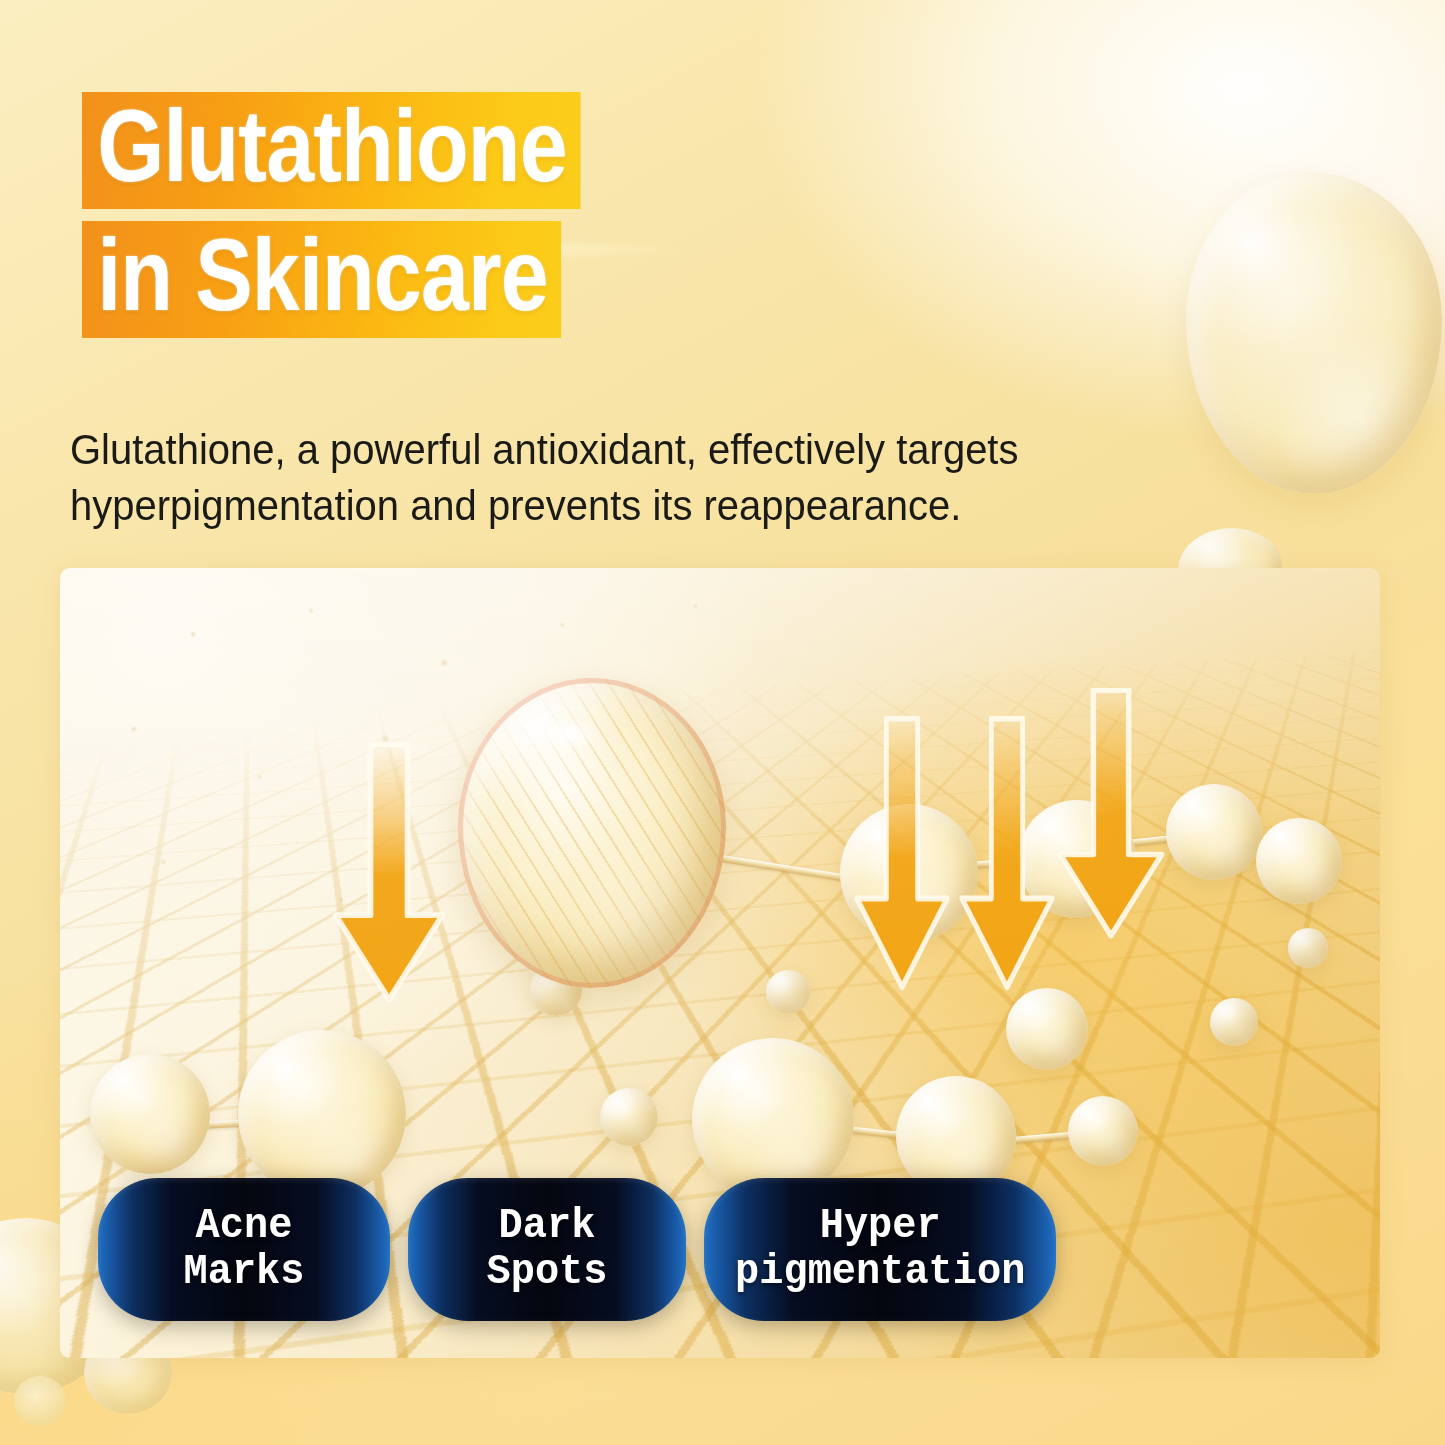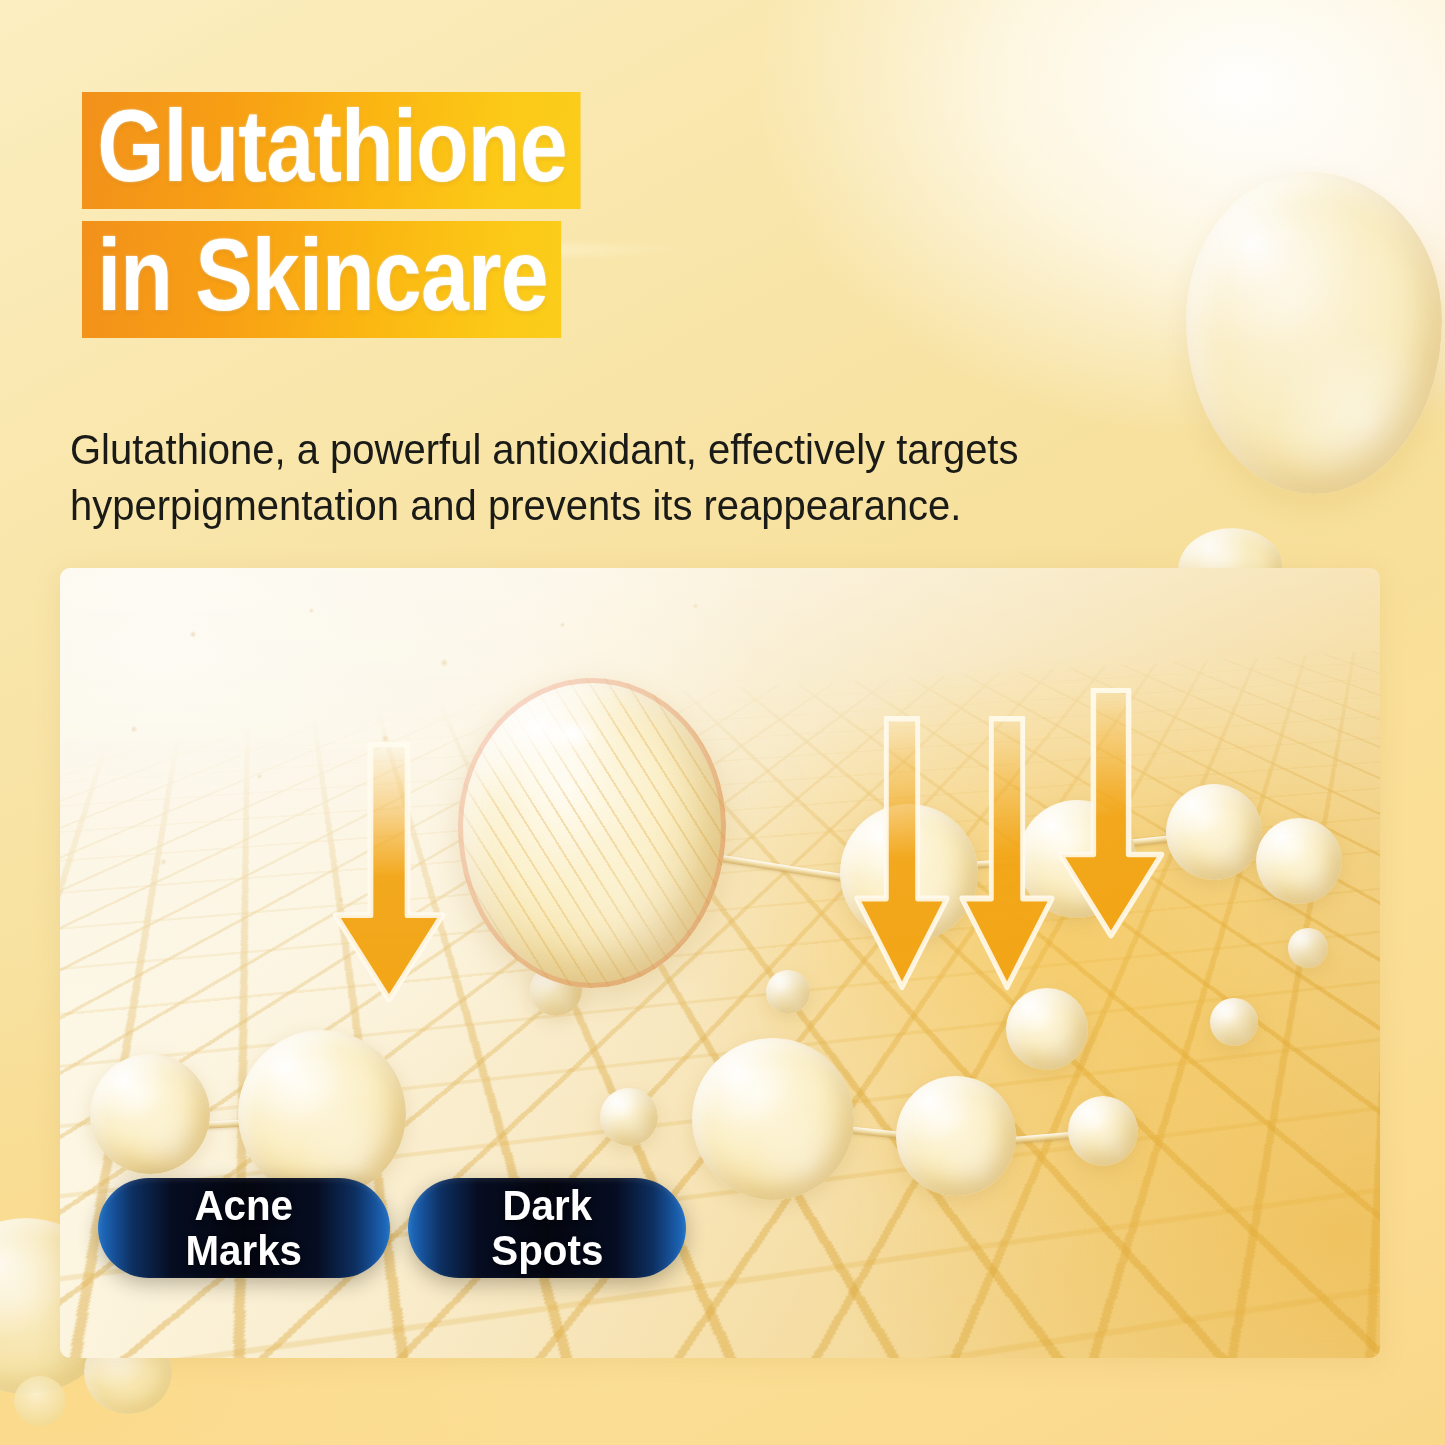--- a/index.html
+++ b/index.html
@@ -193,31 +193,32 @@
   
   .arrow{ position:absolute; }
   .arrow svg{ display:block; width:100%; height:100%; }
 
   
   #pills{
     position:absolute; left:98px; top:1178px;
     display:flex; align-items:stretch; gap:18px;
   }
   .pill{
-    height:100px;
+    height:143px;
     border-radius:60px/59px;
     display:flex; align-items:center; justify-content:center;
     padding:0 26px;
     background:
       linear-gradient(90deg,
         #1f6fc4 0%, #17539c 5%, #0d2f60 12%, #060d22 25%,
         #04060f 50%,
         #060d22 75%, #0d2f60 88%, #17539c 95%, #1f6fc4 100%),
       radial-gradient(ellipse 60% 120% at 50% 50%, #000 0%, #06142e 100%);
     box-shadow:0 6px 20px rgba(40,30,10,.30), inset 0 2px 6px rgba(255,255,255,.10);
+    font-family:Liberation Mono, monospace;
   }
   .pill-text{
     color:#ffffff;
     font-weight:700;
     font-size:42px;
     line-height:1.08;
     text-align:center;
     white-space:pre-line;
     text-shadow:0 2px 5px rgba(0,0,0,.55);
     transform:scaleX(.96);
@@ -341,13 +342,17 @@
 
 <div id="pills">
   <div class="pill" id="pill-0">
     <span class="pill-text">Acne
 Marks</span>
   </div>
   <div class="pill" id="pill-1">
     <span class="pill-text">Dark
 Spots</span>
   </div>
+  <div class="pill" id="pill-3">
+    <span class="pill-text">Hyper
+pigmentation</span>
+  </div>
 </div>
 
 </body></html>

